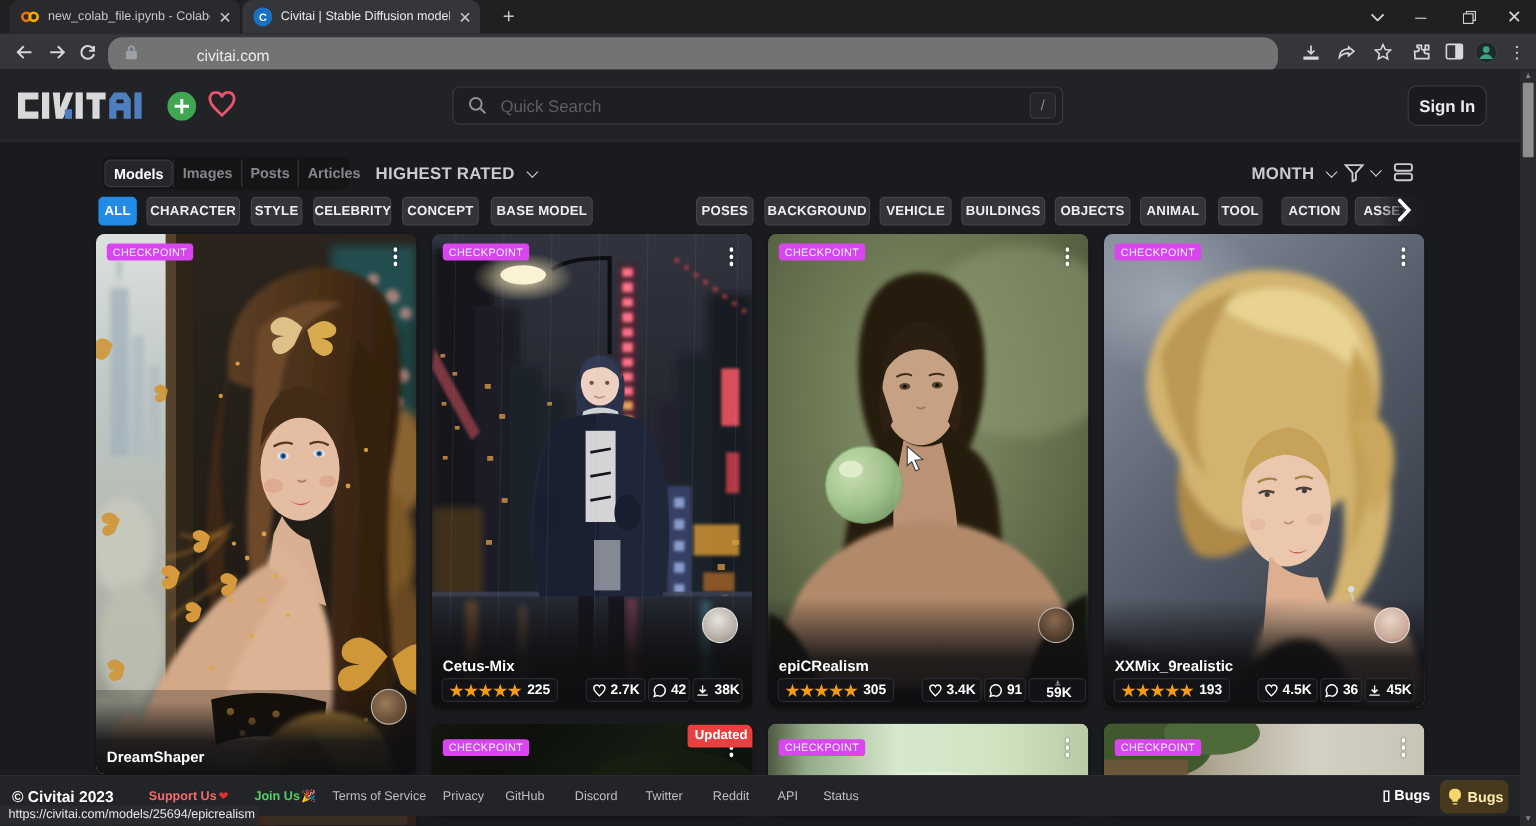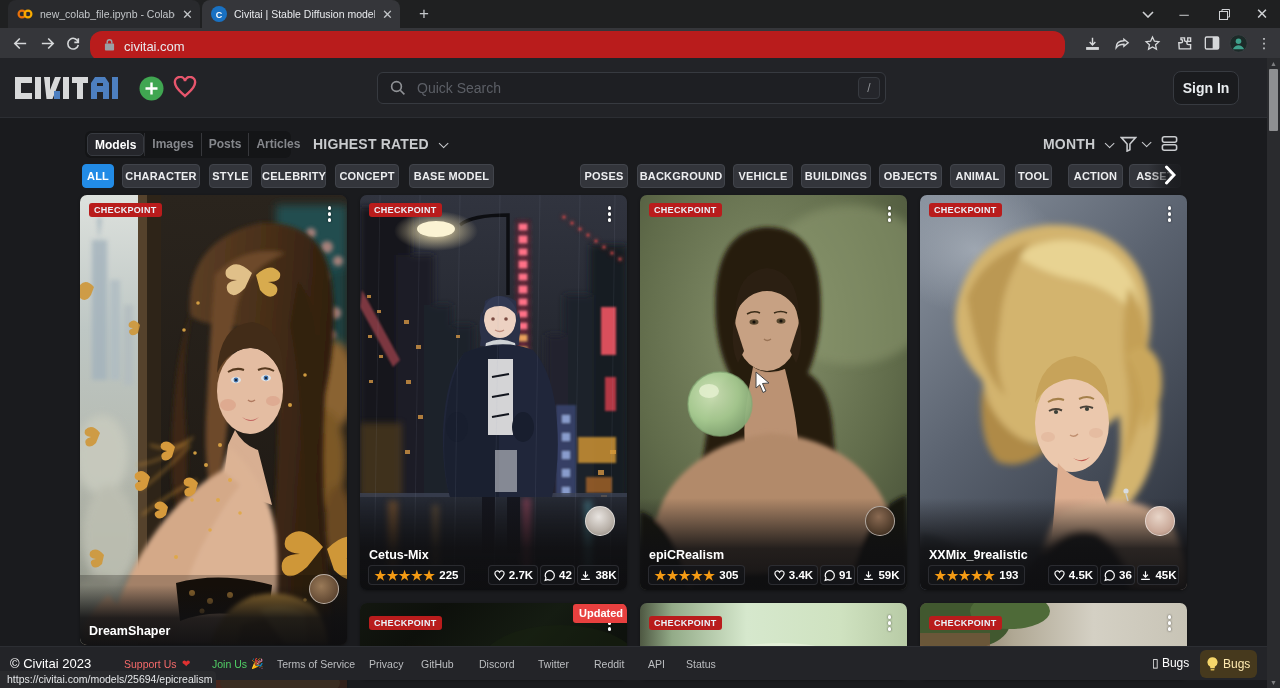--- a/index.html
+++ b/index.html
@@ -13,21 +13,21 @@
 #tab1 { left:8px; width:192px; background:#292a2d; border-radius:8px 8px 0 0; }
 #tab2 { left:202px; width:198px; background:#35363a; border-radius:8px 8px 0 0; color:#e8eaed; }
 .tab .fav { margin-left:9px; margin-right:7px; flex:0 0 auto; height:16px; }
 .tab .t { white-space:nowrap; overflow:hidden; flex:1; }
 .tab .x { flex:0 0 auto; margin:0 7px; color:#c4c7ca; font-size:13px; line-height:1; }
 #newtab { position:absolute; left:414px; top:4px; width:20px; height:20px; color:#c4c7ca; font-size:17px; text-align:center; line-height:20px; }
 .wctl { position:absolute; top:0; height:28px; color:#cfd1d4; display:flex; align-items:center; justify-content:center; font-size:13px; }
 
 #toolbar { position:absolute; left:0; top:28px; width:1280px; height:30px; background:#35363a; }
 .tbi { position:absolute; top:3px; width:24px; height:24px; display:flex; align-items:center; justify-content:center; }
-#urlbar { position:absolute; left:90px; top:31px; width:975px; height:30px; background:#b91c1c; border-radius:12px; display:flex; align-items:center; }
+#urlbar { position:absolute; left:90px; top:31px; width:975px; height:30px; background:#737373; border-radius:12px; display:flex; align-items:center;gap:40px; }
 #urlbar .lock { margin-left:14px; }
 #urlbar .u { margin-left:9px; color:#e8eaed; font-size:13px; }
 
 
 #page { position:absolute; left:0; top:58px; width:1280px; height:630px; background:#1a1b1e; overflow:hidden; }
 #header { position:absolute; left:0; top:0; width:1268px; height:60px; background:#222327; border-bottom:1px solid #2c2e33; }
 #search { position:absolute; left:377px; top:14px; width:509px; height:32px; background:#1e1f23; border:1px solid #373a40; border-radius:6px; display:flex; align-items:center; }
 #search .ph { color:#5c5f66; font-size:14px; margin-left:10px; }
 #search .slash { position:absolute; right:5px; top:4px; width:22px; height:22px; background:#25262b; border:1px solid #373a40; border-radius:4px; color:#909296; font-size:12px; text-align:center; line-height:20px; }
 #signin { position:absolute; right:29px; top:13px; width:66px; height:34px; background:#1a1b1e; border:1px solid #373a40; border-radius:8px; color:#e9ecef; font-weight:bold; font-size:14px; text-align:center; line-height:32px; }
@@ -39,32 +39,32 @@
 .sorttxt { position:absolute; top:78px; font-weight:bold; font-size:14px; color:#c9cbce; letter-spacing:0.2px; }
 .chev { display:inline-block; width:7px; height:7px; border-right:1.8px solid #c9cbce; border-bottom:1.8px solid #c9cbce; transform:rotate(45deg) translateY(-3px); margin-left:9px; }
 
 
 .pill { position:absolute; top:106px; height:24px; background:#33353b; border:1px solid #41444b; border-radius:4px; color:#edeef0; font-weight:bold; font-size:11px; line-height:22px; text-align:center; letter-spacing:0.2px; }
 .pill.blue { background:#228be6; border-color:#228be6; color:#fff; }
 #pillnext { position:absolute; top:107px; left:1164px; }
 
 
 .card { position:absolute; width:267px; border-radius:7px; overflow:hidden; background:#25262b; box-shadow:0 1px 3px rgba(0,0,0,.4); }
-.badge { position:absolute; left:9px; top:8px; height:14px; background:#b91c1c; border-radius:3px; color:#eaf3fb; font-weight:bold; font-size:9px; line-height:14px; padding:0 5px; letter-spacing:0.3px; }
+.badge { position:absolute; left:9px; top:8px; height:14px; background:#d946ef; border-radius:3px; color:#eaf3fb; font-weight:normal; font-size:9px; line-height:14px; padding:0 5px; letter-spacing:0.3px; }
 .dots { position:absolute; right:16px; top:11px; width:3.5px; height:3.5px; border-radius:50%; background:#fff; box-shadow:0 6px 0 0 #fff, 0 12px 0 0 #fff; filter:drop-shadow(0 0 1px rgba(0,0,0,.6)); }
 .cgrad { position:absolute; left:0; right:0; bottom:0; height:92px; background:linear-gradient(to bottom, rgba(18,18,20,0), rgba(16,16,18,.88) 55%, rgba(14,14,16,.96)); }
 .ctitle { position:absolute; left:9px; bottom:28px; color:#fff; font-weight:bold; font-size:12.5px; }
 .stats { position:absolute; left:8px; right:8px; bottom:5px; height:20px; }
 .spill { position:absolute; height:20px; background:rgba(20,21,24,.82); border:1px solid rgba(90,90,98,.35); border-radius:4px; color:#fff; font-weight:bold; font-size:11.5px; display:flex; align-items:center; justify-content:center; }
 .star { color:#f59b14; font-size:13px; letter-spacing:0.5px; }
 .avatar { position:absolute; width:30px; height:30px; border-radius:50%; border:1px solid rgba(255,255,255,.55); }
 
 
 #footer { position:absolute; left:0; top:588px; width:1268px; height:34px; background:#232428; border-top:1px solid #2c2e33; font-size:10.5px; color:#c1c2c5; }
-#footer .b { font-weight:normal; } #footer .l { font-weight:normal; color:#bcbec1; }
+#footer .b { font-weight:bold; } #footer .l { font-weight:normal; color:#bcbec1; }
 #statusbub { position:absolute; left:0; top:613px; width:216px; height:17px; background:#292a2d; color:#e4e6e8; font-size:10.5px; line-height:17px; padding-left:7px; border-top-right-radius:4px; }
 
 
 #sbar { position:absolute; right:0; top:0; width:13px; height:630px; background:#2a2b2e; }
 #sthumb { position:absolute; left:2px; top:11px; width:9px; height:62px; background:#8e8f91; border-radius:1px; }
 </style>
 </head>
 <body>
 <div id="root">
 
@@ -628,21 +628,21 @@
               <path d="M12 20 C8 16.5 3.5 13 3.5 8.5 A4.5 4.5 0 0 1 12 6 A4.5 4.5 0 0 1 20.5 8.5 C20.5 13 16 16.5 12 20 Z"></path>
             </svg>
             <span style="margin-left:3px;">3.4K</span>
           </span>
  <span class="spill" style="left:172px;width:35px;">
             <svg width="13" height="13" viewBox="0 0 24 24" fill="none" stroke="#fff" stroke-width="2.2">
               <path d="M21 12a8.5 8.5 0 0 1-12.4 7.5L4 21l1.5-4.6A8.5 8.5 0 1 1 21 12z"></path>
             </svg>
             <span style="margin-left:3px;">91</span>
           </span>
- <span class="spill" style="left:209px;width:48px;">
+ <span class="spill" style="left:209px;width:48px;flex-direction:column;">
             <svg width="13" height="13" viewBox="0 0 24 24" fill="none" stroke="#fff" stroke-width="2.2">
               <path d="M12 4v10M7.5 10.5L12 15l4.5-4.5M4 19h16"></path>
             </svg>
             <span style="margin-left:3px;">59K</span>
           </span>
 </div>
 </div>
     <div class="card" id="card4" style="left:920px;top:137px;height:395px;">
 <svg width="267" height="395" viewBox="0 0 267 395">
 <defs>

